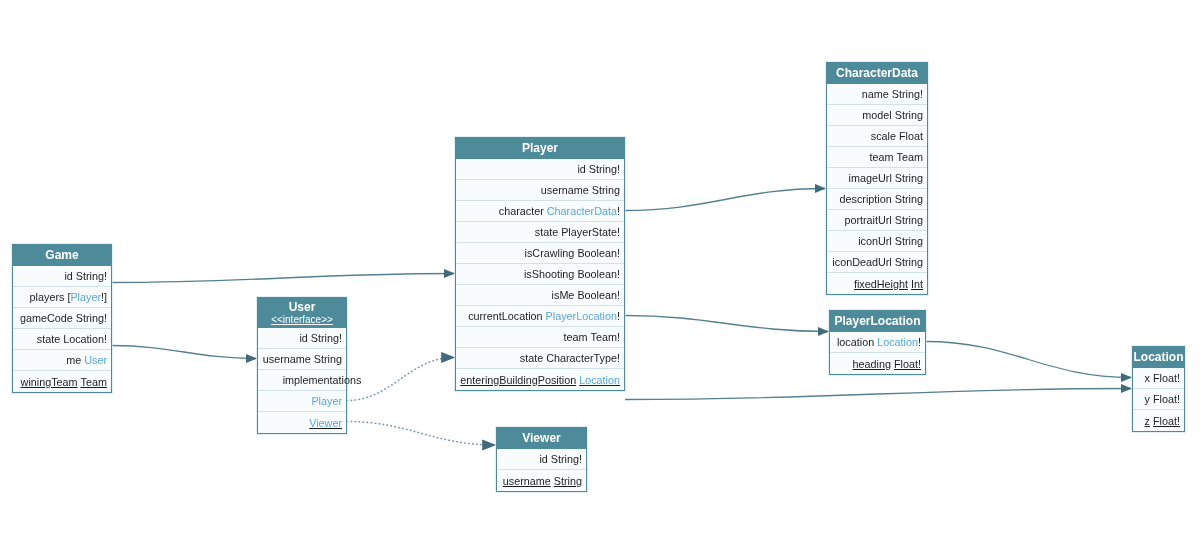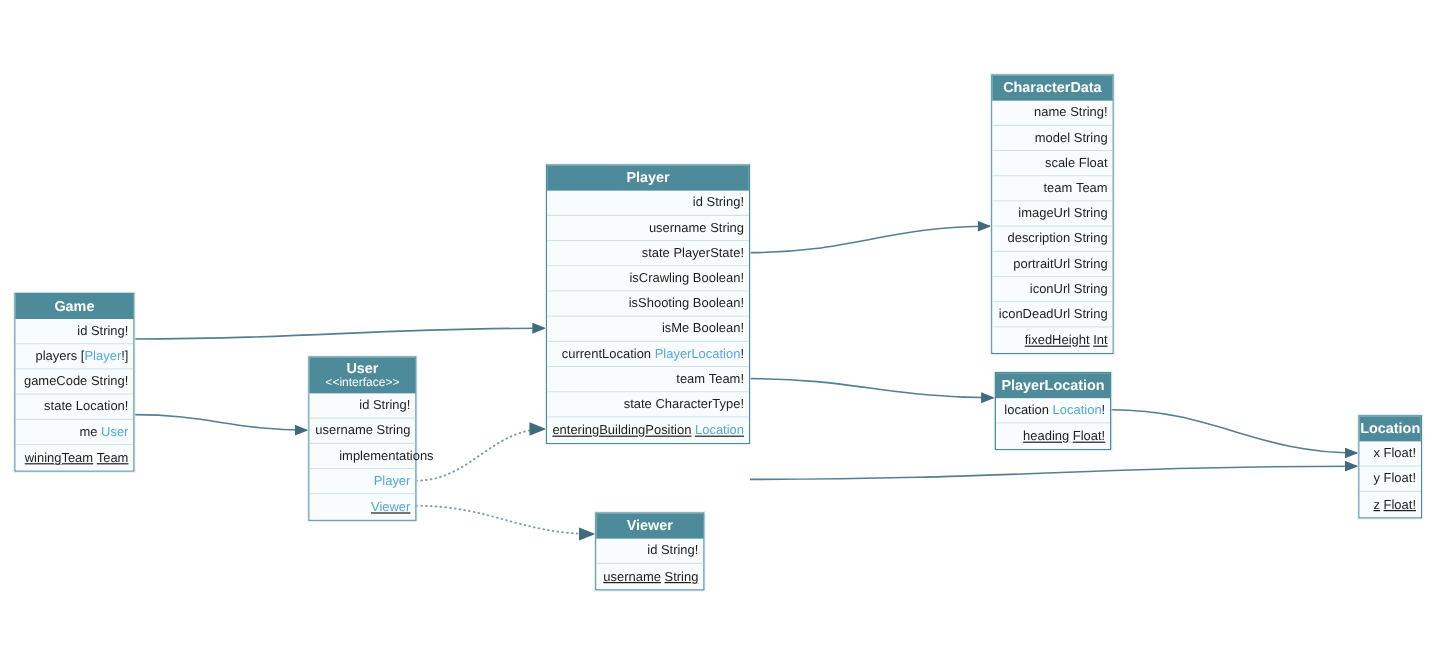--- a/index.html
+++ b/index.html
@@ -24,21 +24,21 @@
     border:1px solid var(--table-border);
     background:var(--row-bg);
     box-shadow:0 0 0 1px rgba(210,228,233,.6);
   }
   .thead{
     background:var(--header-bg);color:var(--header-text);
     display:flex;flex-direction:column;align-items:center;justify-content:center;
     box-sizing:border-box;cursor:pointer;
   }
   .ttitle{font-size:12px;font-weight:bold;line-height:13px;white-space:nowrap;}
-  .tsub{font-size:10px;line-height:11px;white-space:nowrap;}
+  .tsub{font-size:10px;line-height:11px;white-space:nowrap;text-decoration:underline;}
   .trow{
     box-sizing:border-box;height:21px;display:flex;align-items:center;
     justify-content:flex-end;gap:3px;padding:0 4px;
     border-bottom:1px solid var(--row-sep);
     background:var(--row-bg);font-size:10.8px;color:var(--field-text);
     white-space:nowrap;cursor:pointer;
   }
   .trow:last-child{border-bottom:none;text-decoration:underline;}
   .trow.center{justify-content:center;padding-left:44px;}
   .fname{white-space:nowrap;}
@@ -123,20 +123,24 @@
         </div>
         <div class="trow">
           <span class="fname">id</span>
           <span class="ftype"><span>String!</span></span>
         </div>
         <div class="trow">
           <span class="fname">username</span>
           <span class="ftype"><span>String</span></span>
         </div>
         <div class="trow">
+          <span class="fname">character</span>
+          <span class="ftype"><span class="link">CharacterData</span><span>!</span></span>
+        </div>
+        <div class="trow">
           <span class="fname">state</span>
           <span class="ftype"><span>PlayerState!</span></span>
         </div>
         <div class="trow">
           <span class="fname">isCrawling</span>
           <span class="ftype"><span>Boolean!</span></span>
         </div>
         <div class="trow">
           <span class="fname">isShooting</span>
           <span class="ftype"><span>Boolean!</span></span>

